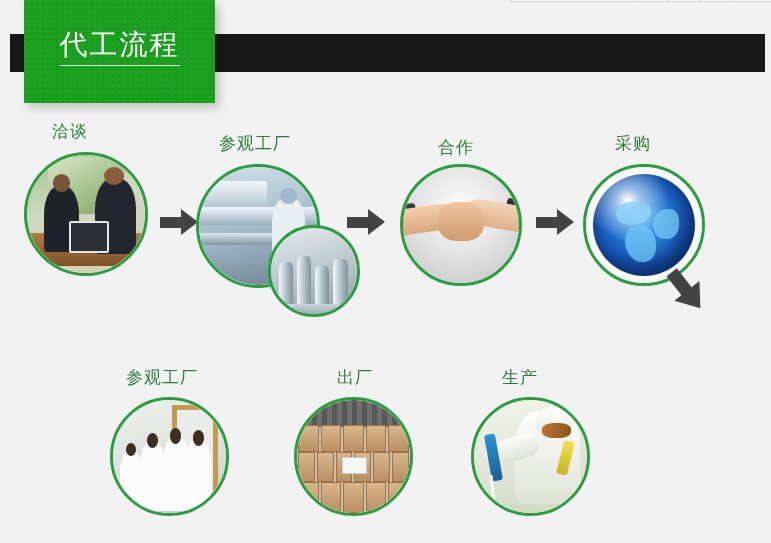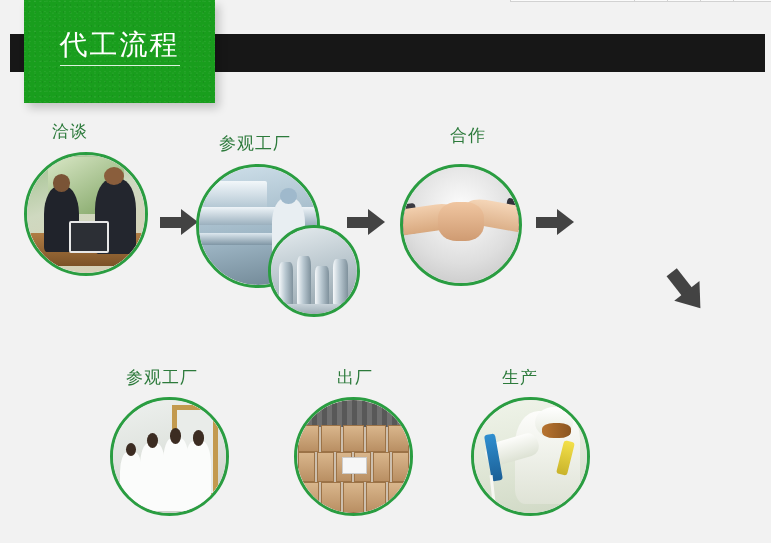--- a/index.html
+++ b/index.html
@@ -353,39 +353,52 @@
       </div>
     </div>
   </div>
 
   <div class="arrow-right" style="left:347px; top:209px;">
     <div class="shaft"></div>
       <div class="head"></div>
   </div>
 
   <div class="node" style="left:380px; top:120px; width:180px; height:180px;">
-    <div class="node-label" style="left:58px; top:4px;margin-left:12px;">合作</div>
+    <div class="node-label" style="left:58px; top:16px;">合作</div>
     <div class="circle" style="left:20px; top:44px; width:122px; height:122px;">
       <div class="photo">
         <div class="scene sc-shake">
           <div class="cuffL"></div>
             <div class="cuffR"></div>
           <div class="armL"></div>
             <div class="armR"></div>
           <div class="grip"></div>
         </div>
       </div>
     </div>
   </div>
 
   <div class="arrow-right" style="left:536px; top:209px;">
     <div class="shaft"></div>
       <div class="head"></div>
   </div>
 
+  <div class="node" style="left:565px; top:120px; width:180px; height:180px;">
+    <div class="node-label" style="left:50px; top:12px;">采购</div>
+    <div class="circle" style="left:18px; top:44px; width:122px; height:122px;">
+      <div class="photo">
+        <div class="scene sc-globe">
+          <div class="ball"></div>
+          <div class="land1"></div>
+            <div class="land2"></div>
+            <div class="land3"></div>
+        </div>
+      </div>
+    </div>
+  </div>
 
   <div class="arrow-diag" style="left:655px; top:274px;">
     <div class="shaft"></div>
       <div class="head"></div>
   </div>
 
 
   <div class="node" style="left:100px; top:362px; width:180px; height:180px;">
     <div class="node-label" style="left:26px; top:4px;">参观工厂</div>
     <div class="circle" style="left:10px; top:35px; width:119px; height:119px;">

